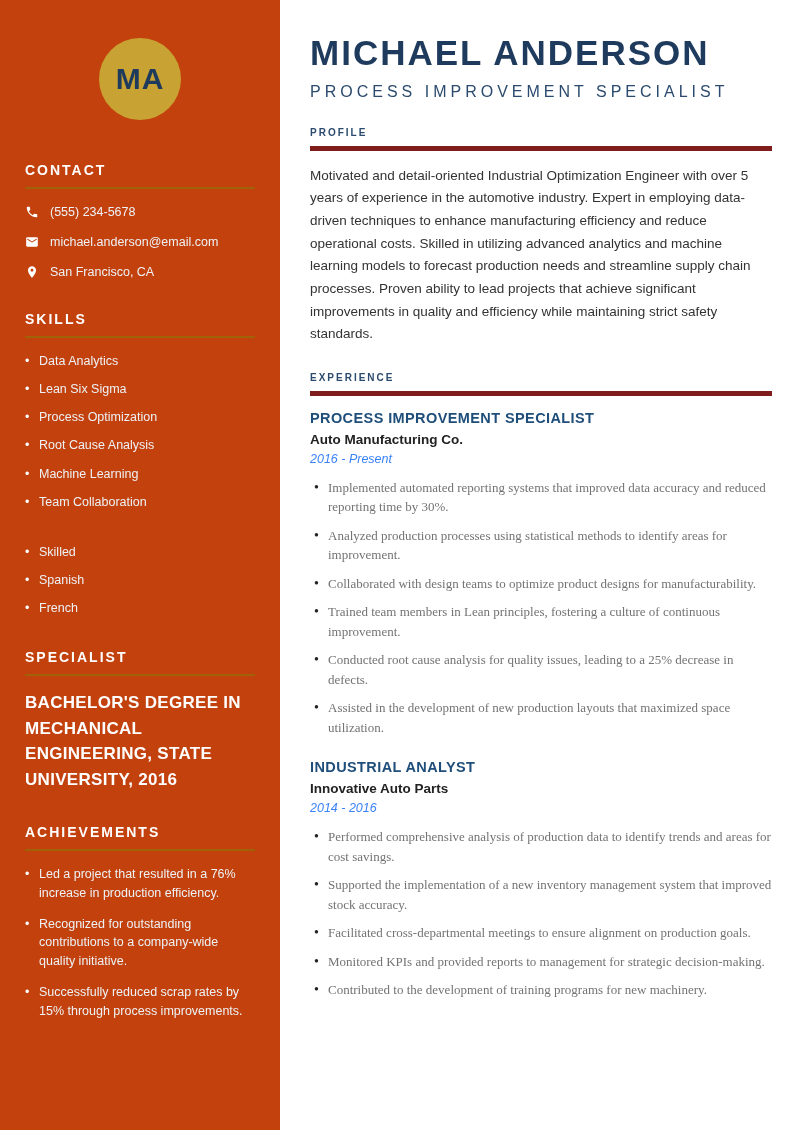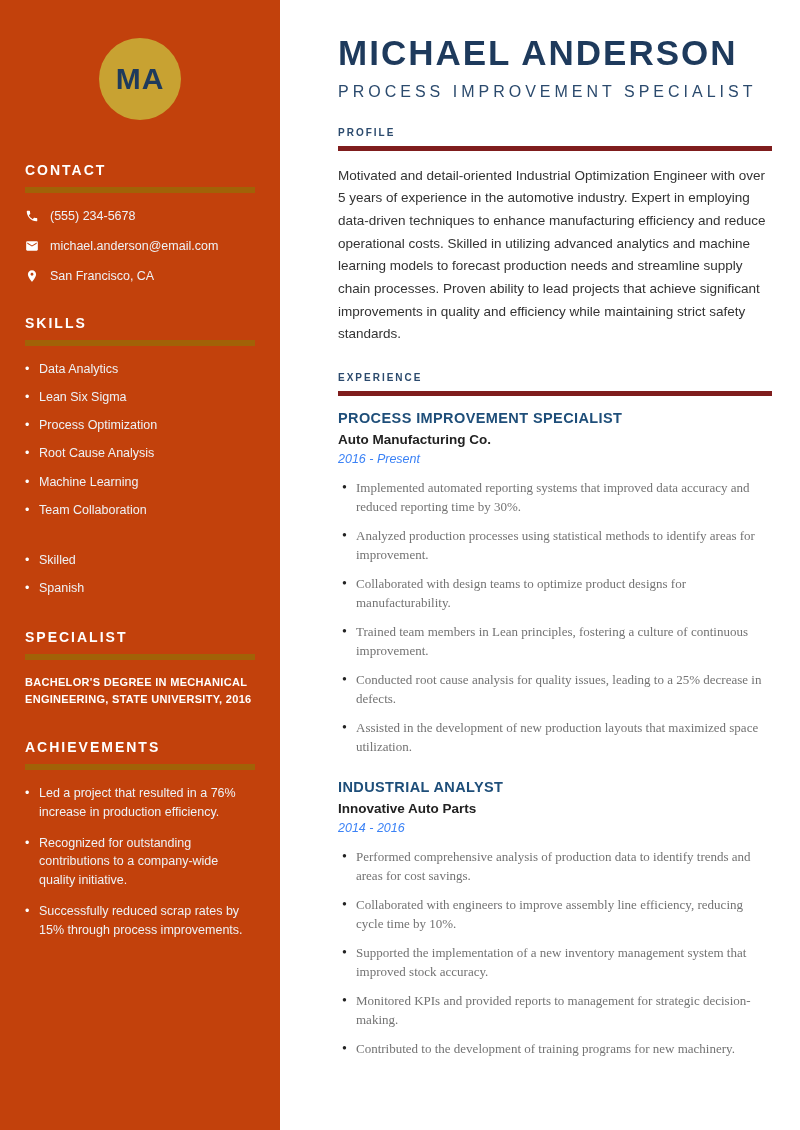--- a/index.html
+++ b/index.html
@@ -32,21 +32,21 @@
     margin:0 auto 42px auto;
     letter-spacing:1px;
   }
   .side-section { margin-bottom:32px; }
   .side-title {
     font-size:14px;
     font-weight:bold;
     letter-spacing:2px;
     color:#ffffff;
     padding-bottom:9px;
-    border-bottom:6px solid #a16207;
+    border-bottom:2px solid #a16207;
     margin-bottom:14px;
   }
   .contact-item {
     display:flex;
     align-items:flex-end;
     gap:11px;
     font-size:12.5px;
     margin:15px 0;
     color:#eef2f6;
   }
@@ -59,34 +59,33 @@
     padding-left:14px;
     position:relative;
     line-height:1.45;
   }
   .side-list li::before {
     content:"•";
     position:absolute; left:0; top:0;
     color:#ffffff;
   }
   .edu-text {
-    font-size:11px;
+    font-size:17px;
     font-weight:bold;
     color:#ffffff;
     line-height:1.5;
     letter-spacing:0.3px;
   }
   .ach-list li { margin:12px 0; line-height:1.5; }
 
   
   .main {
     flex:1;
     padding:34px 28px 30px 30px;
     background:#ffffff;
-    margin-left:28px;
   }
   .name {
     font-size:35px;
     font-weight:bold;
     color:#1e3a5c;
     letter-spacing:2px;
     line-height:1.1;
   }
   .job-title {
     font-size:16px;
@@ -185,20 +184,21 @@
       <li>Root Cause Analysis</li>
       <li>Machine Learning</li>
       <li>Team Collaboration</li>
     </ul>
   </div>
 
   <div class="side-section">
     <ul class="side-list">
       <li>Skilled</li>
       <li>Spanish</li>
+      <li>French</li>
     </ul>
   </div>
 
   <div class="side-section">
     <div class="side-title">SPECIALIST</div>
     <div class="edu-text">BACHELOR'S DEGREE IN MECHANICAL ENGINEERING, STATE UNIVERSITY, 2016</div>
   </div>
 
   <div class="side-section">
     <div class="side-title">ACHIEVEMENTS</div>
@@ -235,20 +235,20 @@
         <li>Assisted in the development of new production layouts that maximized space utilization.</li>
       </ul>
     </div>
 
     <div class="job">
       <div class="job-role">INDUSTRIAL ANALYST</div>
       <div class="job-company">Innovative Auto Parts</div>
       <div class="job-dates">2014 - 2016</div>
       <ul class="job-bullets">
         <li>Performed comprehensive analysis of production data to identify trends and areas for cost savings.</li>
-        <li>Collaborated with engineers to improve assembly line efficiency, reducing cycle time by 10%.</li>
         <li>Supported the implementation of a new inventory management system that improved stock accuracy.</li>
+        <li>Facilitated cross-departmental meetings to ensure alignment on production goals.</li>
         <li>Monitored KPIs and provided reports to management for strategic decision-making.</li>
         <li>Contributed to the development of training programs for new machinery.</li>
       </ul>
     </div>
   </section>
 </main>
 
 </body></html>

